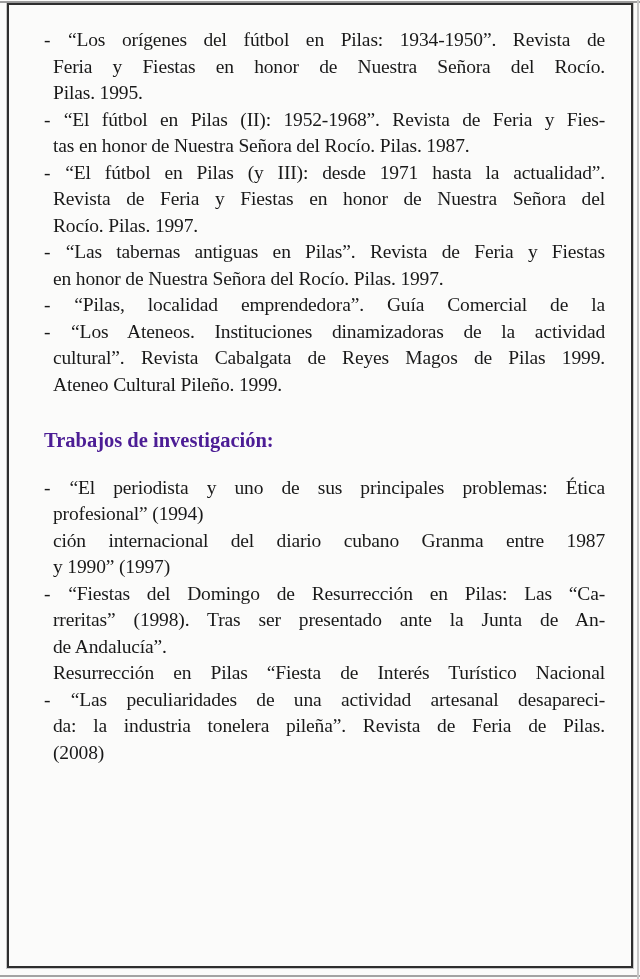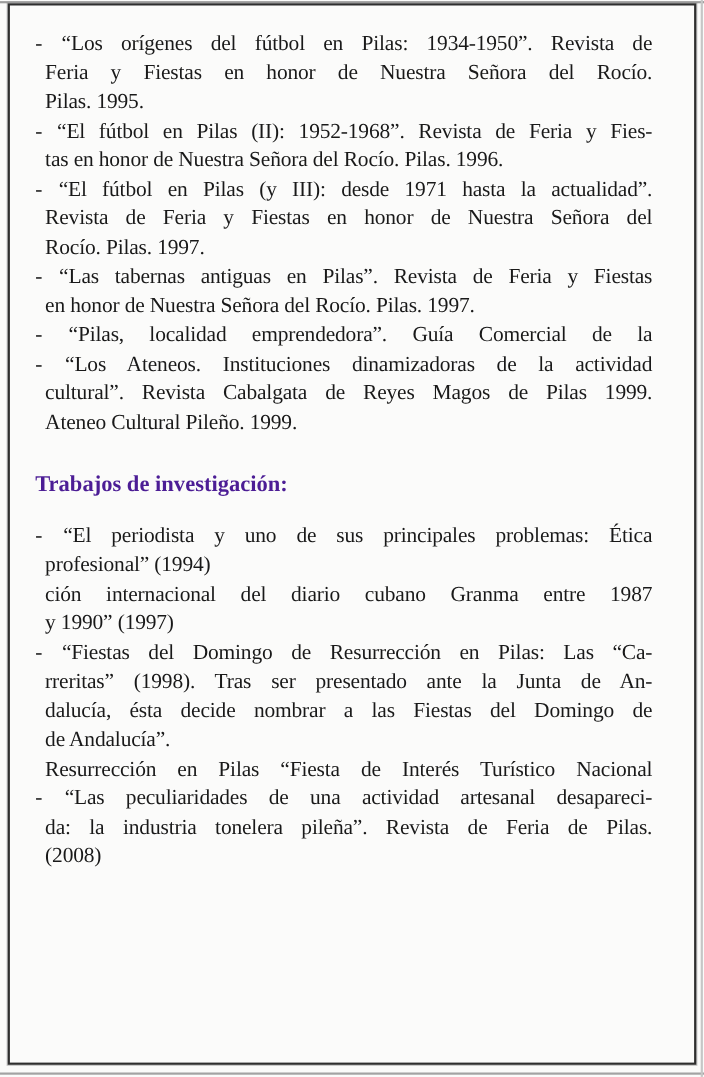--- a/index.html
+++ b/index.html
@@ -29,21 +29,21 @@
     left: 7px;
     top: 3px;
     width: 622px;
     height: 961px;
     border: 2px solid #2e2e2e;
     box-shadow: 0 0 0 1px rgba(145,145,145,.5);
     background: transparent;
   }
   .content {
     position: absolute;
-    left: 32px;
+    left: 44px;
     top: 27px;
     width: 561px;
     font-size: 19.5px;
     line-height: 26.5px;
     letter-spacing: -0.15px;
   }
   .item { margin: 0; }
   .line {
     text-align: justify;
     text-align-last: justify;
@@ -74,21 +74,21 @@
 
 <div class="content">
   <div>
       <div class="item">
         <div class="line"><span class="dash">-</span> “Los orígenes del fútbol en Pilas: 1934-1950”. Revista de</div>
         <div class="line cont">Feria y Fiestas en honor de Nuestra Señora del Rocío.</div>
         <div class="line last cont">Pilas. 1995.</div>
       </div>
       <div class="item">
         <div class="line"><span class="dash">-</span> “El fútbol en Pilas (II): 1952-1968”. Revista de Feria y Fies-</div>
-        <div class="line last cont">tas en honor de Nuestra Señora del Rocío. Pilas. 1996.</div>
+        <div class="line last cont">tas en honor de Nuestra Señora del Rocío. Pilas. 1987.</div>
       </div>
       <div class="item">
         <div class="line"><span class="dash">-</span> “El fútbol en Pilas (y III): desde 1971 hasta la actualidad”.</div>
         <div class="line cont">Revista de Feria y Fiestas en honor de Nuestra Señora del</div>
         <div class="line last cont">Rocío. Pilas. 1997.</div>
       </div>
       <div class="item">
         <div class="line"><span class="dash">-</span> “Las tabernas antiguas en Pilas”. Revista de Feria y Fiestas</div>
         <div class="line last cont">en honor de Nuestra Señora del Rocío. Pilas. 1997.</div>
       </div>
@@ -107,21 +107,20 @@
         <div class="line"><span class="dash">-</span> “El periodista y uno de sus principales problemas: Ética</div>
         <div class="line last cont">profesional” (1994)</div>
       </div>
       <div class="item">
         <div class="line cont">ción internacional del diario cubano Granma entre 1987</div>
         <div class="line last cont">y 1990” (1997)</div>
       </div>
       <div class="item">
         <div class="line"><span class="dash">-</span> “Fiestas del Domingo de Resurrección en Pilas: Las “Ca-</div>
         <div class="line cont">rreritas” (1998). Tras ser presentado ante la Junta de An-</div>
-        <div class="line cont">dalucía, ésta decide nombrar a las Fiestas del Domingo de</div>
         <div class="line last cont">de Andalucía”.</div>
         <div class="line cont">Resurrección en Pilas “Fiesta de Interés Turístico Nacional</div>
       </div>
       <div class="item">
         <div class="line"><span class="dash">-</span> “Las peculiaridades de una actividad artesanal desapareci-</div>
         <div class="line cont">da: la industria tonelera pileña”. Revista de Feria de Pilas.</div>
         <div class="line last cont">(2008)</div>
       </div>
     </div>
 </div>

